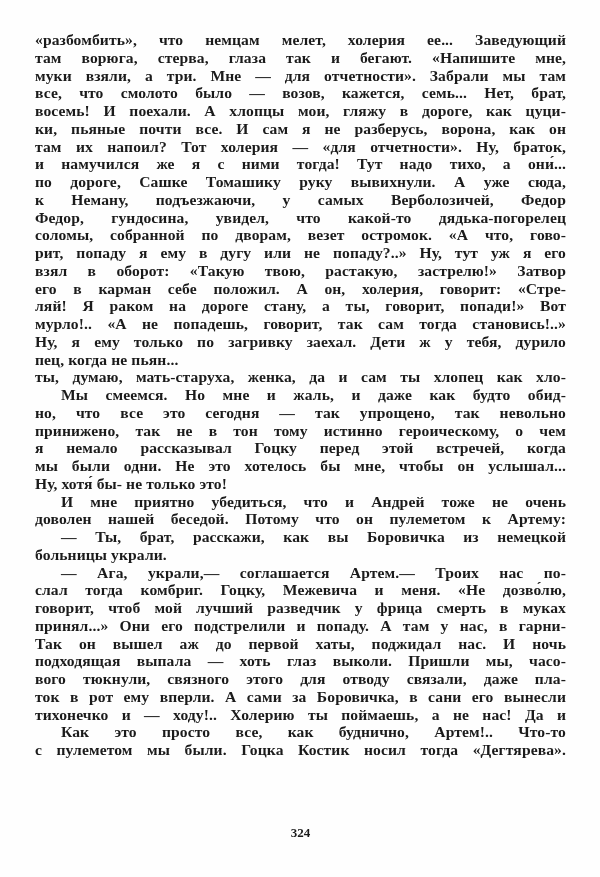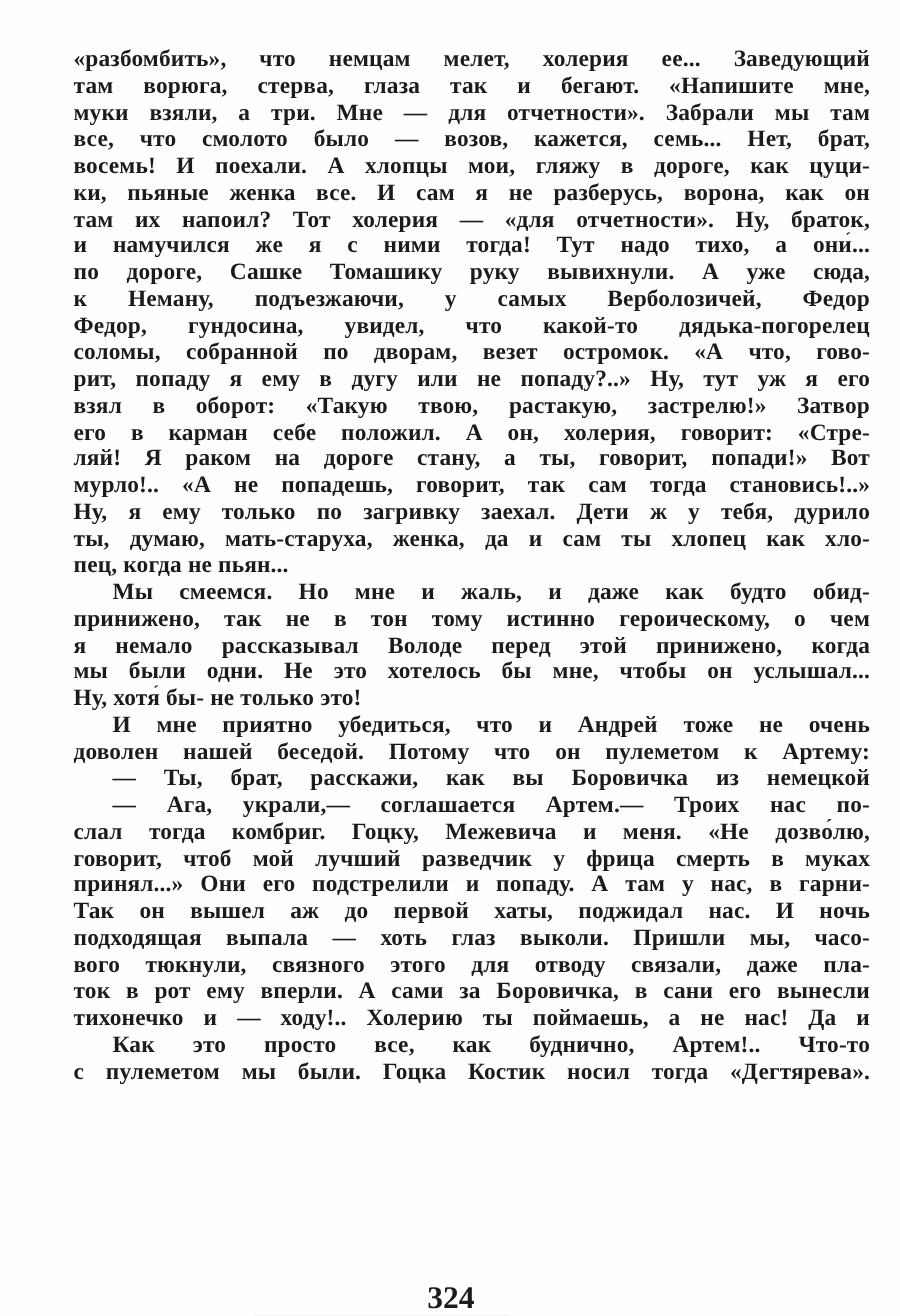--- a/index.html
+++ b/index.html
@@ -10,21 +10,21 @@
   .page {
     position: relative;
     width: 600px;
     height: 877px;
     background: #fefefe;
     overflow: hidden;
     box-sizing: border-box;
   }
   .text-block {
     position: absolute;
-    left: 49px;
+    left: 35px;
     top: 31px;
     width: 531px;
   }
   .line {
     font-family: "Liberation Serif", "DejaVu Serif", serif;
     font-weight: 700;
     font-size: 15.6px;
     line-height: 17.75px;
     letter-spacing: 0.1px;
     color: #1b1b1b;
@@ -41,58 +41,59 @@
     text-align-last: left;
   }
   .page-number {
     position: absolute;
     top: 825px;
     left: 35px;
     width: 531px;
     text-align: center;
     font-family: "Liberation Serif", "DejaVu Serif", serif;
     font-weight: 700;
-    font-size: 21px;
+    font-size: 13px;
     color: #1b1b1b;
-    margin-top: 28px;
   }
 </style>
 </head>
 <body>
 
 <div class="page">
   <div class="text-block" id="text-block">
       <div class="line">«разбомбить», что немцам мелет, холерия ее... Заведующий</div>
       <div class="line">там ворюга, стерва, глаза так и бегают. «Напишите мне,</div>
       <div class="line">муки взяли, а три. Мне — для отчетности». Забрали мы там</div>
       <div class="line">все, что смолото было — возов, кажется, семь... Нет, брат,</div>
       <div class="line">восемь! И поехали. А хлопцы мои, гляжу в дороге, как цуци-</div>
-      <div class="line">ки, пьяные женка все. И сам я не разберусь, ворона, как он</div>
+      <div class="line">ки, пьяные почти все. И сам я не разберусь, ворона, как он</div>
       <div class="line">там их напоил? Тот холерия — «для отчетности». Ну, браток,</div>
       <div class="line">и намучился же я с ними тогда! Тут надо тихо, а они́...</div>
       <div class="line">по дороге, Сашке Томашику руку вывихнули. А уже сюда,</div>
       <div class="line">к Неману, подъезжаючи, у самых Верболозичей, Федор</div>
       <div class="line">Федор, гундосина, увидел, что какой-то дядька-погорелец</div>
       <div class="line">соломы, собранной по дворам, везет остромок. «А что, гово-</div>
       <div class="line">рит, попаду я ему в дугу или не попаду?..» Ну, тут уж я его</div>
       <div class="line">взял в оборот: «Такую твою, растакую, застрелю!» Затвор</div>
       <div class="line">его в карман себе положил. А он, холерия, говорит: «Стре-</div>
       <div class="line">ляй! Я раком на дороге стану, а ты, говорит, попади!» Вот</div>
       <div class="line">мурло!.. «А не попадешь, говорит, так сам тогда становись!..»</div>
       <div class="line">Ну, я ему только по загривку заехал. Дети ж у тебя, дурило</div>
+      <div class="line end">пец, когда не пьян...</div>
       <div class="line">ты, думаю, мать-старуха, женка, да и сам ты хлопец как хло-</div>
-      <div class="line end">пец, когда не пьян...</div>
       <div class="line in">Мы смеемся. Но мне и жаль, и даже как будто обид-</div>
+      <div class="line">но, что все это сегодня — так упрощено, так невольно</div>
       <div class="line">принижено, так не в тон тому истинно героическому, о чем</div>
-      <div class="line">я немало рассказывал Володе перед этой принижено, когда</div>
+      <div class="line">я немало рассказывал Гоцку перед этой встречей, когда</div>
       <div class="line">мы были одни. Не это хотелось бы мне, чтобы он услышал...</div>
       <div class="line end">Ну, хотя́ бы- не только это!</div>
       <div class="line in">И мне приятно убедиться, что и Андрей тоже не очень</div>
       <div class="line">доволен нашей беседой. Потому что он пулеметом к Артему:</div>
       <div class="line in">— Ты, брат, расскажи, как вы Боровичка из немецкой</div>
+      <div class="line end">больницы украли.</div>
       <div class="line in">— Ага, украли,— соглашается Артем.— Троих нас по-</div>
       <div class="line">слал тогда комбриг. Гоцку, Межевича и меня. «Не дозво́лю,</div>
       <div class="line">говорит, чтоб мой лучший разведчик у фрица смерть в муках</div>
       <div class="line">принял...» Они его подстрелили и попаду. А там у нас, в гарни-</div>
       <div class="line">Так он вышел аж до первой хаты, поджидал нас. И ночь</div>
       <div class="line">подходящая выпала — хоть глаз выколи. Пришли мы, часо-</div>
       <div class="line">вого тюкнули, связного этого для отводу связали, даже пла-</div>
       <div class="line">ток в рот ему вперли. А сами за Боровичка, в сани его вынесли</div>
       <div class="line">тихонечко и — ходу!.. Холерию ты поймаешь, а не нас! Да и</div>
       <div class="line in">Как это просто все, как буднично, Артем!.. Что-то</div>

